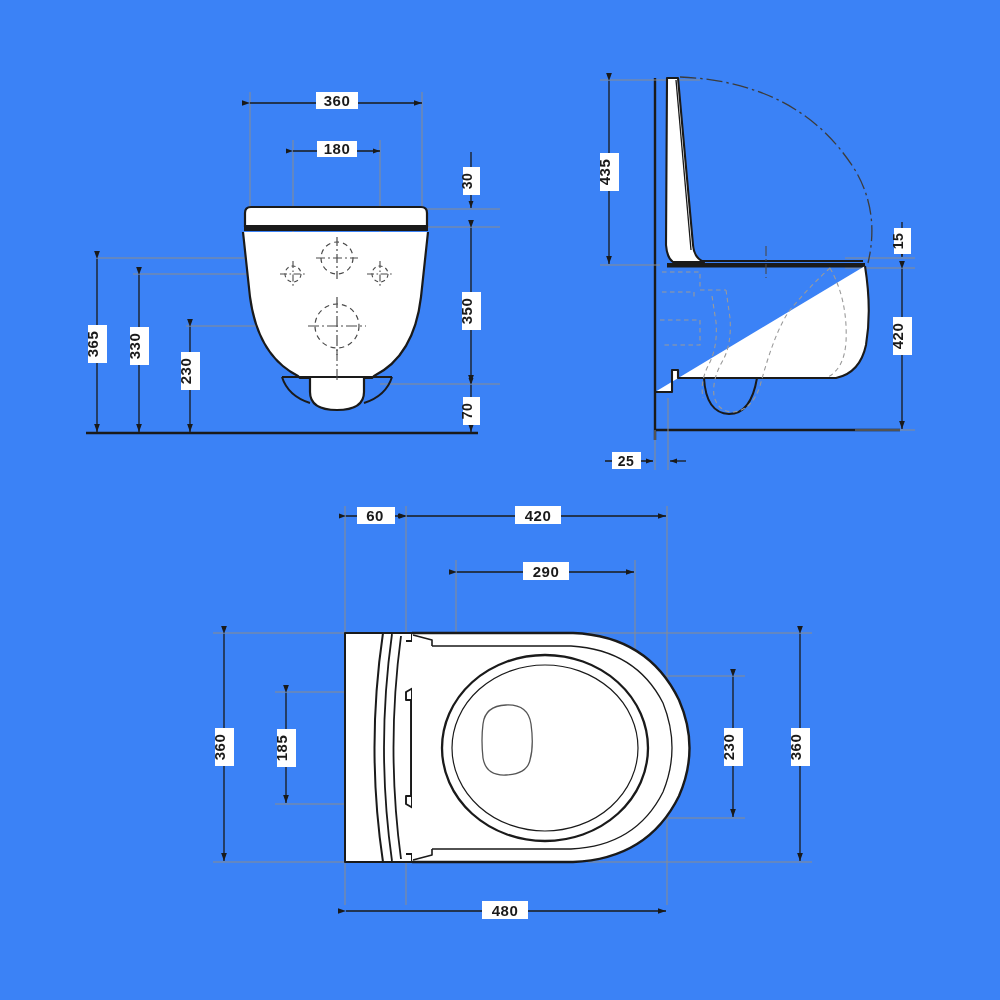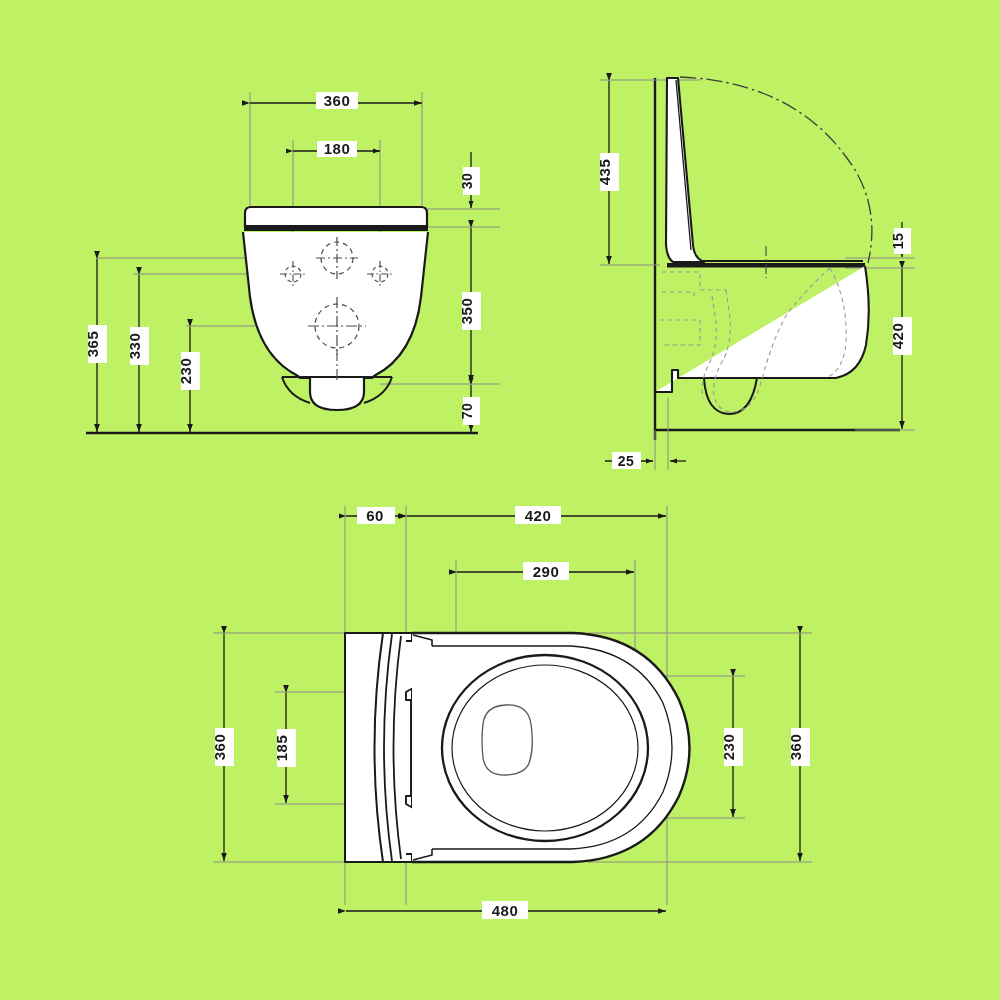--- a/index.html
+++ b/index.html
@@ -1,18 +1,18 @@
 <!DOCTYPE html>
 <html><head>
 <meta charset="utf-8">
 <style>
   html,body{margin:0;padding:0;background:#ffffff;}
   body{width:1000px;height:1000px;overflow:hidden;
        font-family:"Liberation Sans","DejaVu Sans",sans-serif;}
-  #sheet{position:relative;width:1000px;height:1000px;background:#bef264;}
+  #sheet{position:relative;width:1000px;height:1000px;background:#3b82f6;}
   svg{display:block;}
   .dimtxt{font-family:"Liberation Sans","DejaVu Sans",sans-serif;
           font-size:15px;font-weight:700;fill:#1a1a1a;
           letter-spacing:0.5px;}
   .dimtxt.small{font-size:14px;}
   text{user-select:none;}
 </style>
 </head>
 <body>
 

